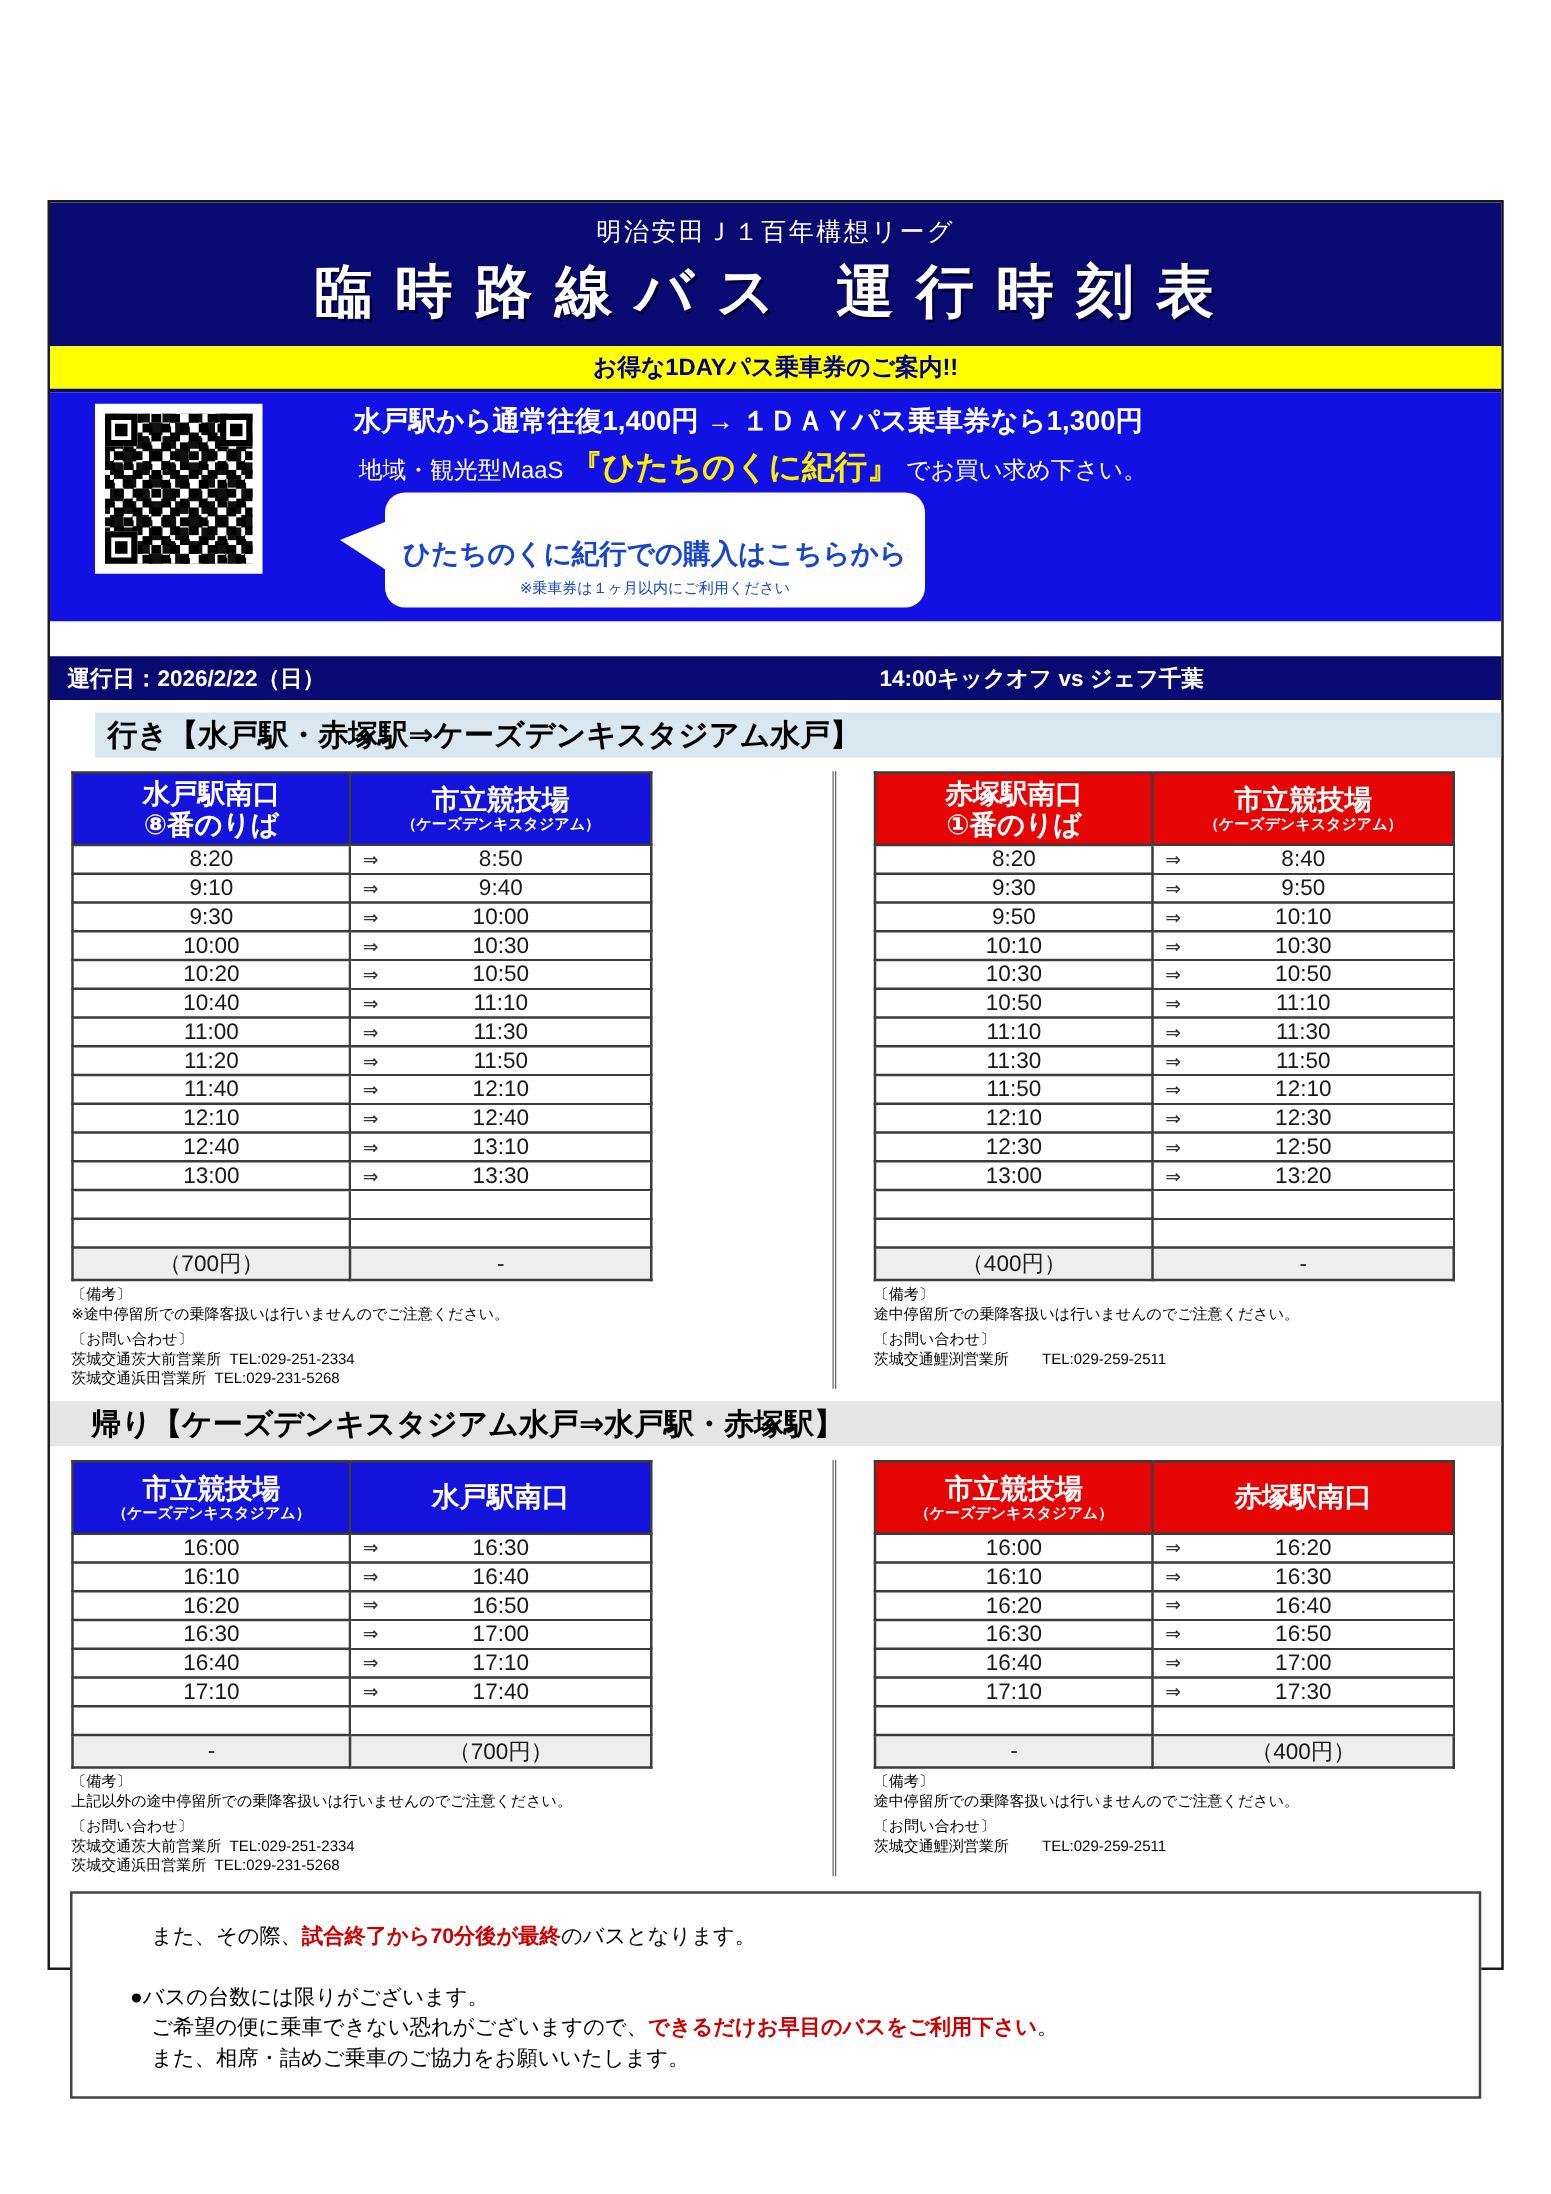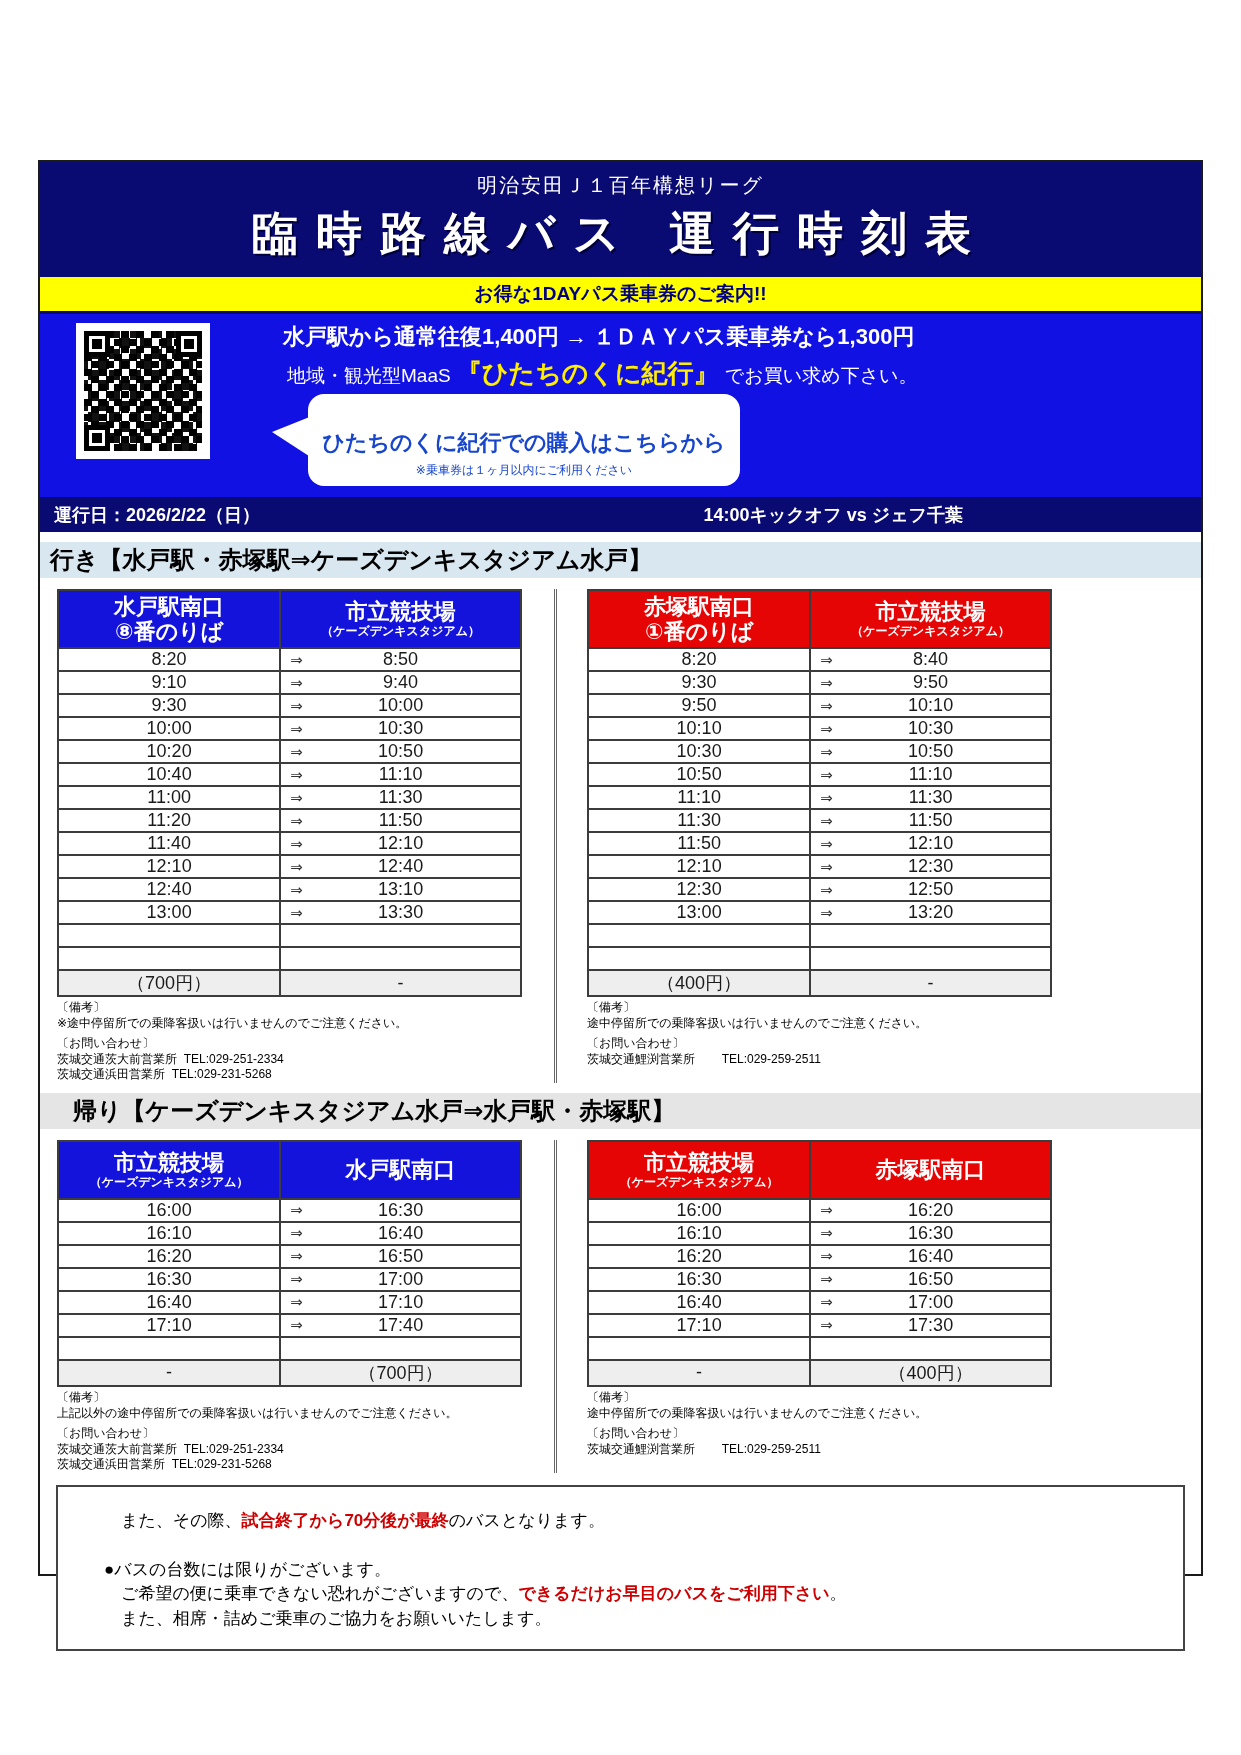--- a/index.html
+++ b/index.html
@@ -30,34 +30,34 @@
   .promo .l2{position:absolute;left:247px;top:42px;font-size:19px;white-space:nowrap;}
   .promo .l2 .hl{color:#ffee00;font-weight:bold;font-size:26px;}
   .bubble{position:absolute;left:268px;top:80px;width:432px;height:92px;background:#fff;border-radius:16px;
           text-align:center;box-sizing:border-box;padding-top:34px;}
   .bubble .tail{position:absolute;left:-36px;top:22px;width:0;height:0;
           border-top:16px solid transparent;border-bottom:26px solid transparent;border-right:40px solid #fff;}
   .bubble .b1{color:#1745cc;font-size:22px;font-weight:bold;}
   .bubble .b2{color:#1745cc;font-size:12px;margin-top:4px;}
 
   
-  .datebar{background:#0a0a73;color:#fff;height:35px;display:flex;align-items:center;font-size:18px;}
+  .datebar{background:#0a0a73;color:#fff;height:35px;display:flex;align-items:center;font-size:18px;margin-top:28px;}
   .datebar .d{padding-left:14px;font-weight:bold;}
   .datebar .k{margin-left:auto;margin-right:238px;font-weight:bold;}
 
   
   .sec{height:36px;display:flex;align-items:center;font-size:24px;font-weight:bold;color:#000;
        padding-left:10px;margin-top:10px;}
-  .sec.go{background:#d9e8f0;}
+  .sec.go{background:#d9e8f0;margin-left:36px;}
   .sec.back{background:#e5e5e5;padding-left:33px;}
 
   
   .row2{display:flex;align-items:stretch;margin-top:11px;}
   .half{box-sizing:border-box;}
-  .half.lft{width:517px;border-right:3px double #666;padding-left:17px;}
+  .half.lft{width:629px;border-right:3px double #666;padding-left:17px;}
   .half.rgt{flex:1;padding-left:30px;}
 
   table.tt{border-collapse:collapse;width:465px;table-layout:fixed;}
   table.tt th,table.tt td{border:2px solid #3c3c3c;padding:0;}
   table.tt col.c1{width:48%;}
   table.tt thead th{color:#fff;height:56px;vertical-align:middle;text-align:center;}
   table.tt.blue thead th{background:#1313db;border-color:#3c3c3c;}
   table.tt.red  thead th{background:#e60505;}
   table.tt thead th .h1{font-size:22px;font-weight:bold;line-height:1.15;}
   table.tt thead th .h2{font-size:22px;font-weight:bold;line-height:1.15;}

